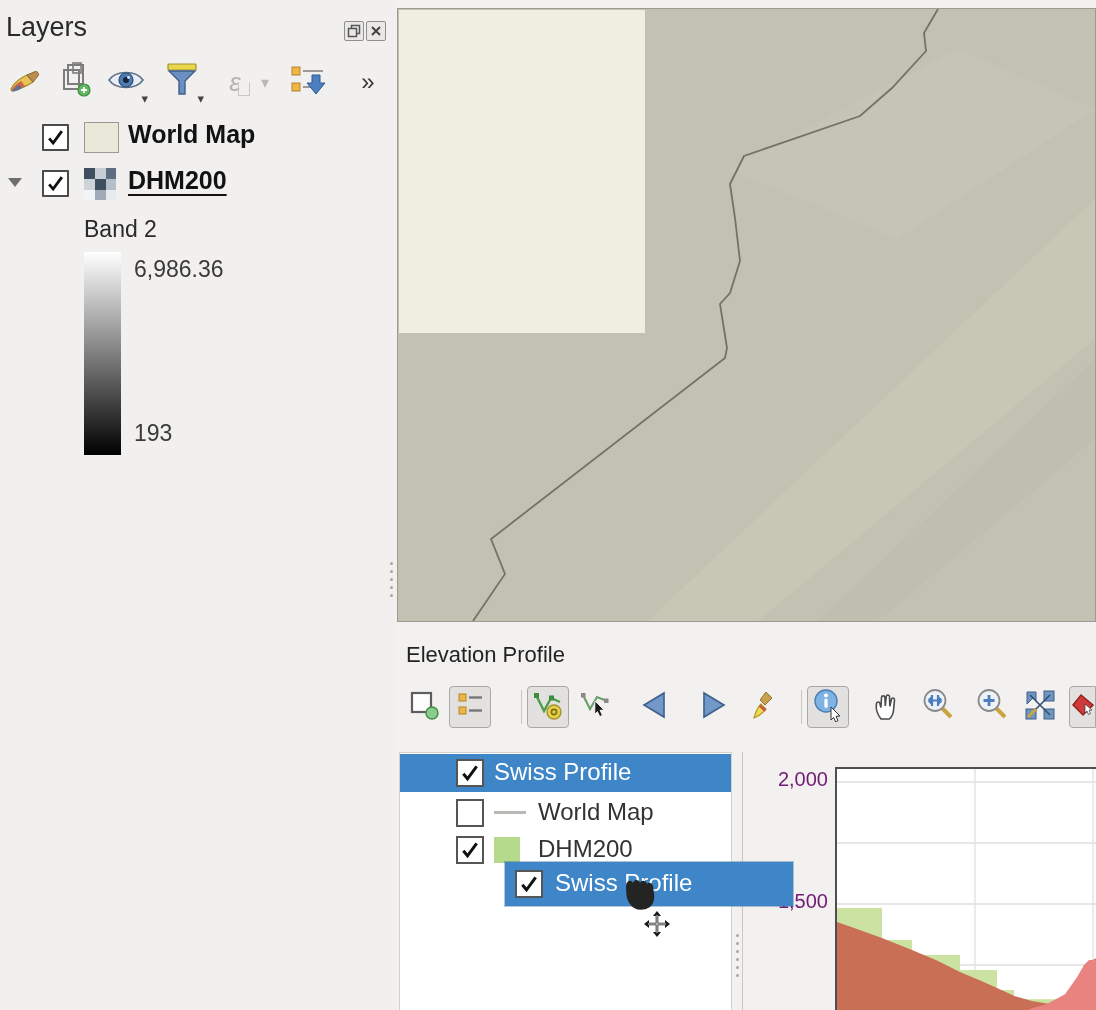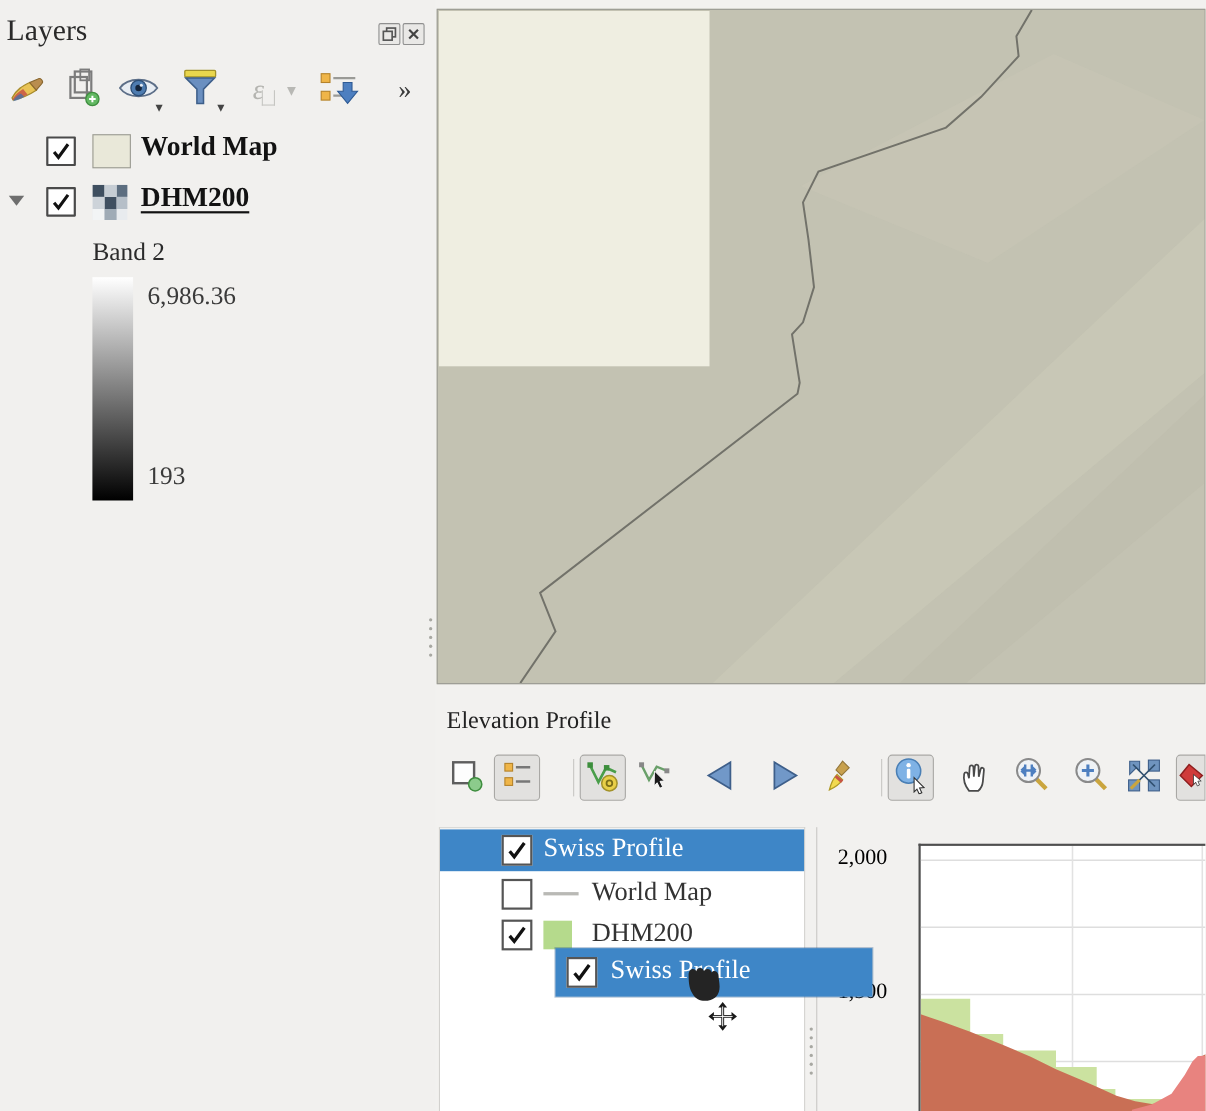--- a/index.html
+++ b/index.html
@@ -1,18 +1,18 @@
 <!DOCTYPE html>
 <html><head>
 <meta charset="utf-8">
 <style>
   * { margin:0; padding:0; box-sizing:border-box; }
   html,body { width:1096px; height:1010px; overflow:hidden; }
   body { font-family:"Liberation Sans","DejaVu Sans",sans-serif; background:#f2f1ef; position:relative; }
-  #app { position:absolute; inset:0; width:1096px; height:953px;font-family:Liberation Serif, serif; }
+  #app { position:absolute; inset:0; width:1096px; height:953px; }
 
   
   .layers-panel { position:absolute; left:0; top:0; width:396px; height:1010px; background:#f1f0ee; }
   .layers-title { position:absolute; left:6px; top:12px; font-size:27px; color:#2a2a2a; }
   .winbtn { position:absolute; top:21px; width:20px; height:20px; background:#e9e8e6; border:1px solid #8f8f8f; border-radius:2px; display:flex; align-items:center; justify-content:center; }
   .winbtn svg { display:block; }
   .layers-toolbar { position:absolute; left:0; top:60px; width:396px; height:44px; }
   .ltool { position:absolute; top:2px; width:40px; height:40px; display:flex; align-items:center; justify-content:center; }
   .caret { position:absolute; font-size:13px; color:#444; }
   .overflow-chevrons { font-size:24px; color:#3a3a3a; }
@@ -47,21 +47,21 @@
   .trow { position:absolute; left:0; width:331px; height:38px; }
   .trow.selected { background:#3e86c7; }
   .tcbox { position:absolute; width:28px; height:28px; background:#fff; border:2px solid #555; display:flex; align-items:center; justify-content:center; }
   .tlabel { position:absolute; font-size:24px; white-space:nowrap; color:#333; }
   .trow.selected .tlabel { color:#fff; }
 
   .drag-row { position:absolute; left:108px; top:234px; width:288px; height:44px; background:#3e86c7; z-index:50; box-shadow:0 0 0 1px rgba(40,90,140,.35); }
   .drag-row .tlabel { color:#fff; }
   .drag-cursor { position:absolute; left:213px; top:238px; z-index:60; }
 
-  .axis-gutter-label { position:absolute; width:88px; text-align:center; font-size:20px; color:#000000; }
+  .axis-gutter-label { position:absolute; width:88px; text-align:right; font-size:20px; color:#701a75; }
   .chart { position:absolute; left:438px; top:139px; width:261px; height:243px; background:#fff; border-top:2px solid #4f4f4f; border-left:2px solid #4f4f4f; }
   .chart svg { display:block; }
   .tree-splitter-line { position:absolute; left:345px; top:124px; width:1px; height:258px; background:#c9c8c5; }
 </style>
 </head>
 <body>
 
 <div id="app">
 
   <aside class="layers-panel">

